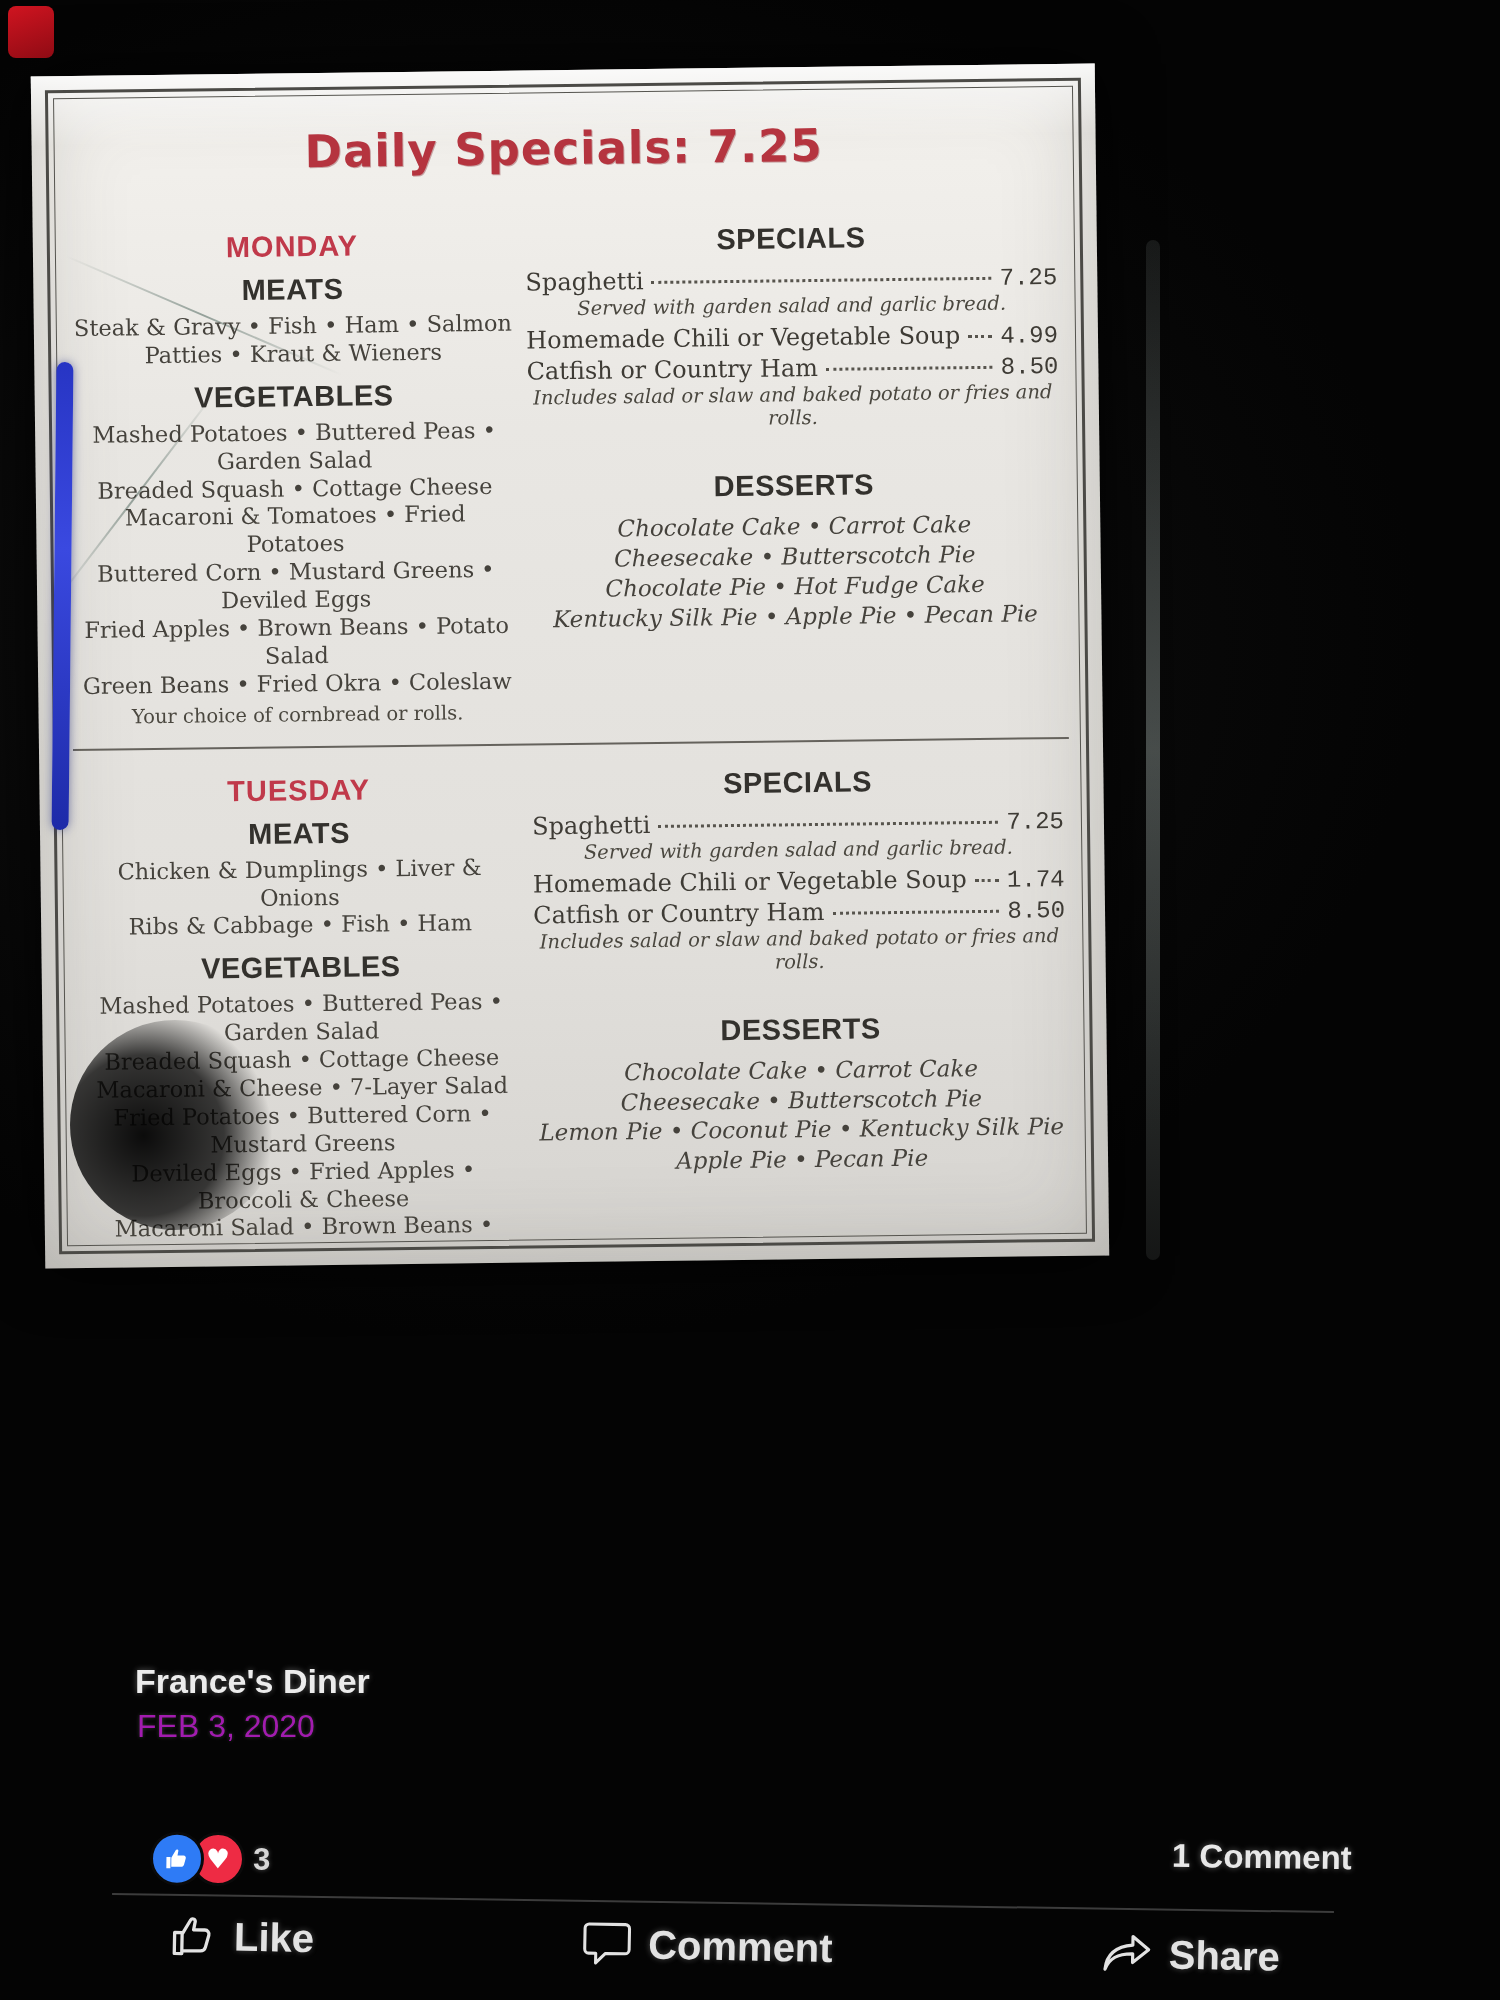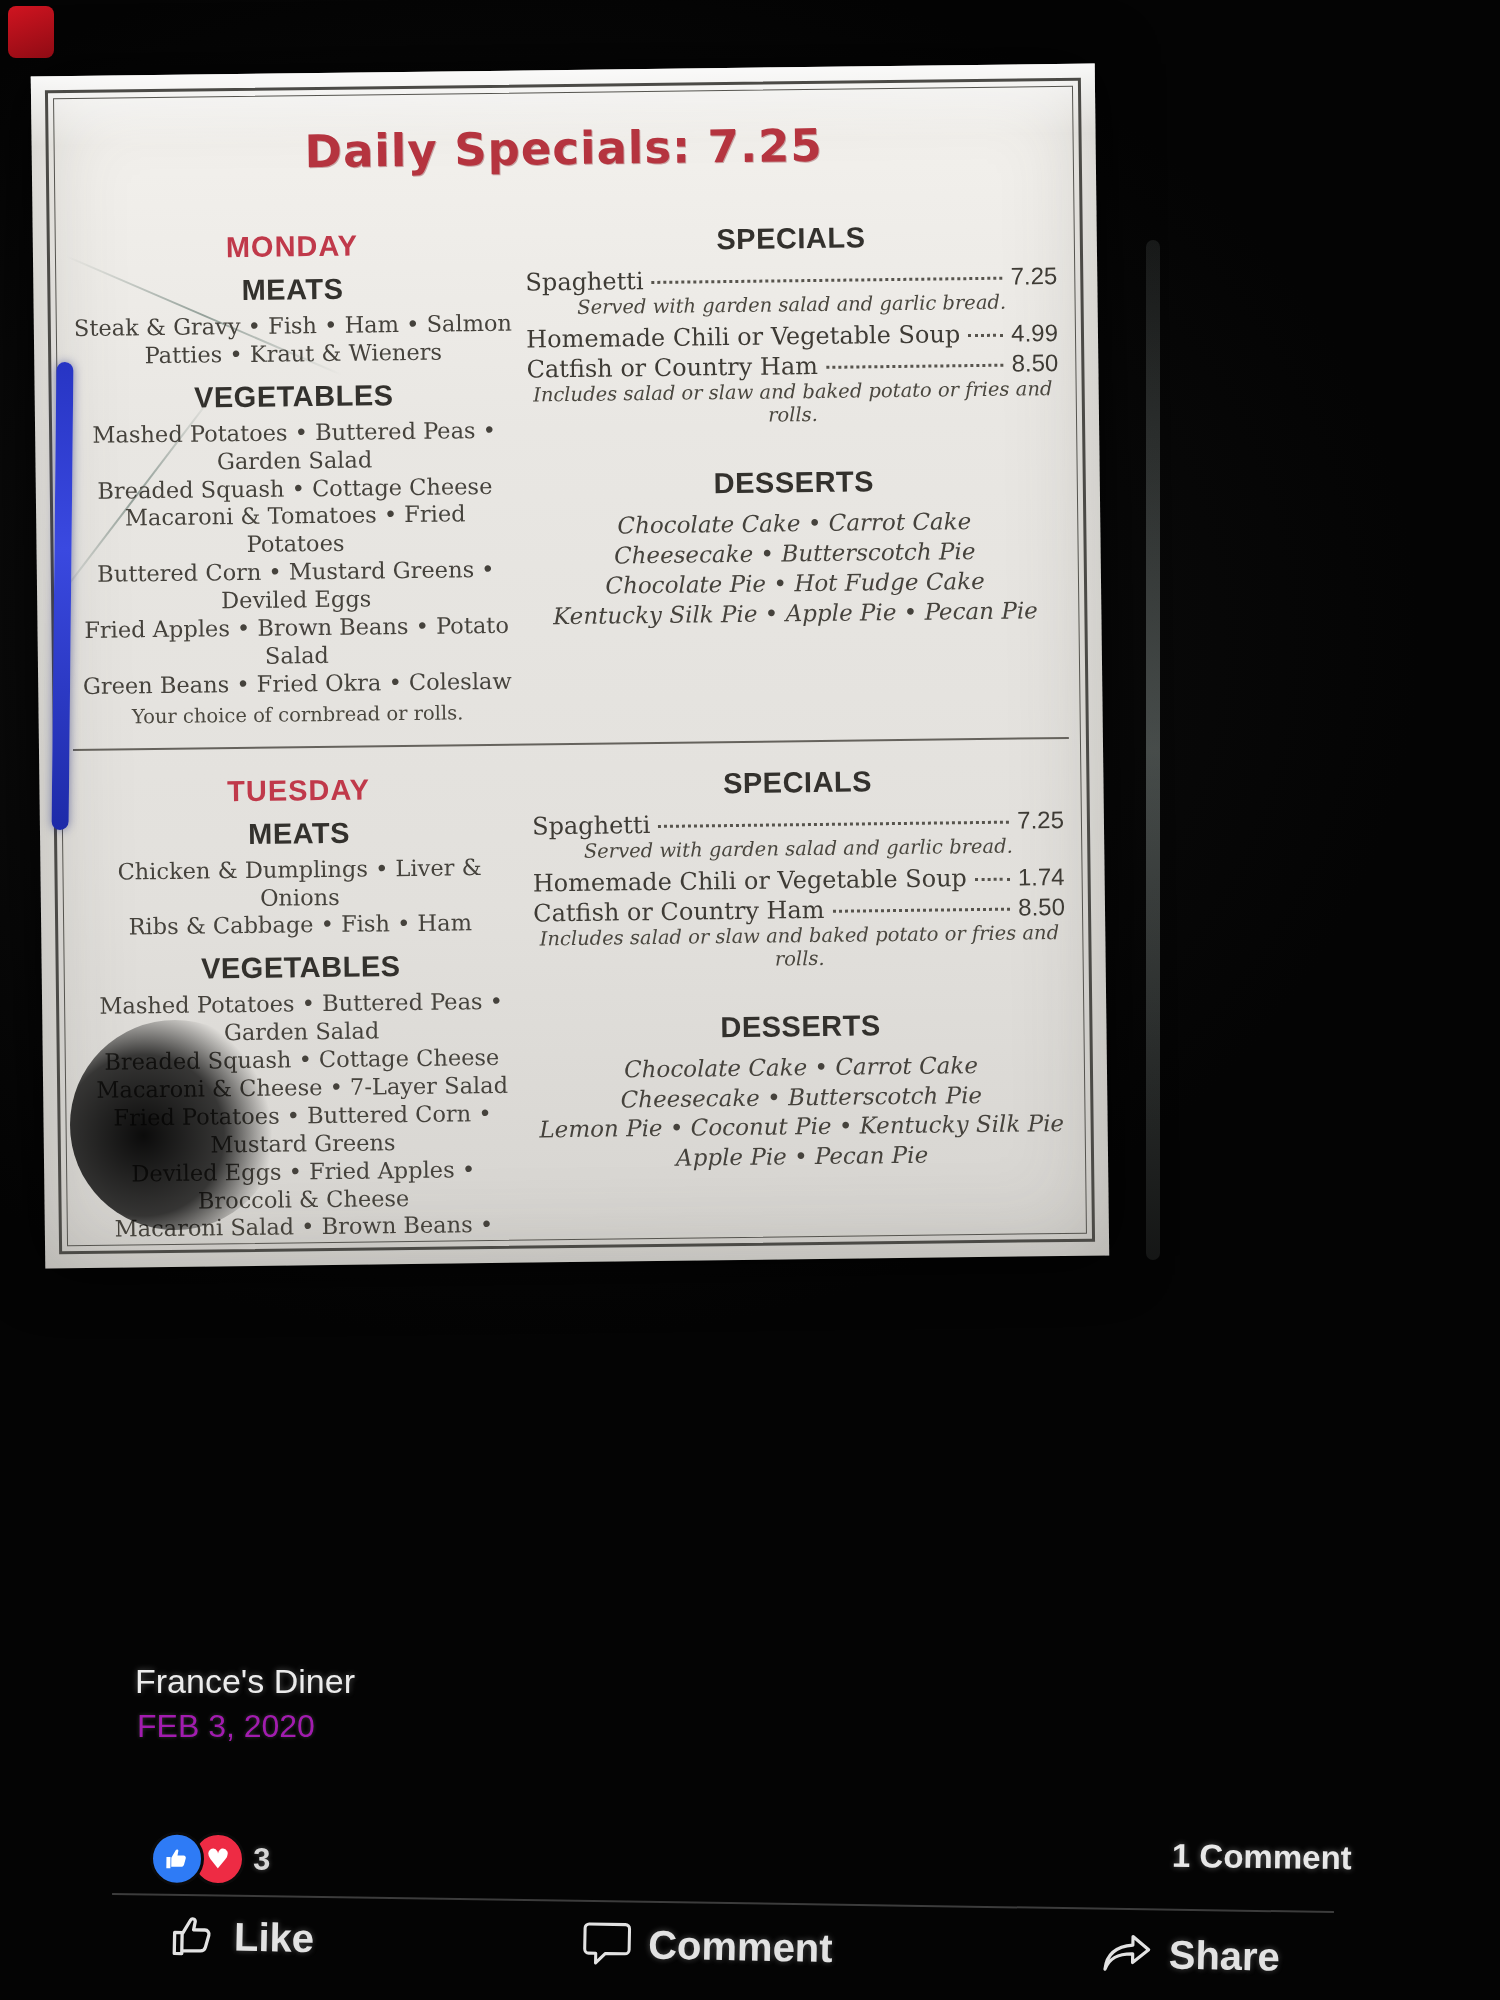--- a/index.html
+++ b/index.html
@@ -30,21 +30,21 @@
   .day-name{font-family:"Liberation Sans",sans-serif;font-weight:800;font-size:29px;color:#c0394a;letter-spacing:1px;margin:4px 0 10px;}
   .col-heading{font-family:"Liberation Sans",sans-serif;font-weight:800;font-size:29px;color:#33312d;letter-spacing:.5px;margin:2px 0 6px;}
   .vh{margin-top:12px;}
   .serif-line{font-family:"DejaVu Serif",serif;font-size:22.5px;line-height:1.24;color:#45423c;}
   .side-note{font-family:"DejaVu Serif",serif;font-size:19.5px;color:#4a473f;margin-top:5px;}
   .day-right{padding:6px 6px 0 10px;color:#434039;}
   .day-right .rh{text-align:center;margin-bottom:10px;}
   .sp-row{display:flex;align-items:baseline;margin:2px 0 0;}
   .sp-name{font-family:"DejaVu Serif",serif;font-size:24px;color:#3e3b35;white-space:nowrap;}
   .leader{flex:1;border-bottom:3px dotted #57544d;margin:0 8px;transform:translateY(-5px);}
-  .sp-price{font-family:Liberation Sans, sans-serif;font-size:24px;color:#3e3b35;}
+  .sp-price{font-family:Liberation Mono, monospace;font-size:24px;color:#3e3b35;}
   .sp-note{font-family:"DejaVu Serif",serif;font-style:italic;font-size:19.5px;color:#4a473f;text-align:center;margin:0 0 6px;}
   .dh{margin-top:40px;}
   .dline{font-family:"DejaVu Serif",serif;font-style:italic;font-size:23px;line-height:1.3;color:#45423c;text-align:center;}
   
   .glare-top{position:absolute;left:0;top:0;right:0;height:70px;background:linear-gradient(180deg,rgba(255,255,255,.85),rgba(255,255,255,0));pointer-events:none;}
   .crack1,.crack2{position:absolute;background:linear-gradient(90deg,rgba(40,70,60,0),rgba(40,70,60,.45),rgba(40,70,60,0));height:2px;pointer-events:none;}
   .crack1{left:20px;top:240px;width:300px;transform:rotate(24deg);}
   .crack2{left:-30px;top:420px;width:260px;transform:rotate(-52deg);}
   .pen-mark{
     position:absolute;left:54px;top:362px;width:17px;height:468px;border-radius:9px;
@@ -59,21 +59,21 @@
     position:absolute;left:1146px;top:240px;width:14px;height:1020px;
     background:linear-gradient(180deg,rgba(190,205,200,.10),rgba(190,205,200,.35),rgba(150,160,155,.12));
     border-radius:7px;
   }
   .corner-red{
     position:absolute;left:8px;top:6px;width:46px;height:52px;border-radius:8px;
     background:linear-gradient(160deg,#d01420,#8f0b14);
   }
   
   .post-author{
-    position:absolute;left:135px;top:1662px;font-size:34px;font-weight:400;color:#ececec;
+    position:absolute;left:135px;top:1662px;font-size:34px;font-weight:700;color:#ececec;
     text-shadow:0 0 6px rgba(255,255,255,.35), 2px 2px 3px rgba(0,0,0,.8);
   }
   .post-date{
     position:absolute;left:137px;top:1708px;font-size:32px;color:#a21caf;
     text-shadow:0 0 4px rgba(255,255,255,.2);
   }
   .reactions{position:absolute;left:150px;top:1832px;display:flex;align-items:center;transform:rotate(.6deg);}
   .rx-circle{width:48px;height:48px;border-radius:50%;display:flex;align-items:center;justify-content:center;border:3px solid #0a0a0a;}
   .rx-like{background:#2e7bf6;z-index:2;}
   .rx-love{background:#ee2b44;margin-left:-13px;z-index:1;}

